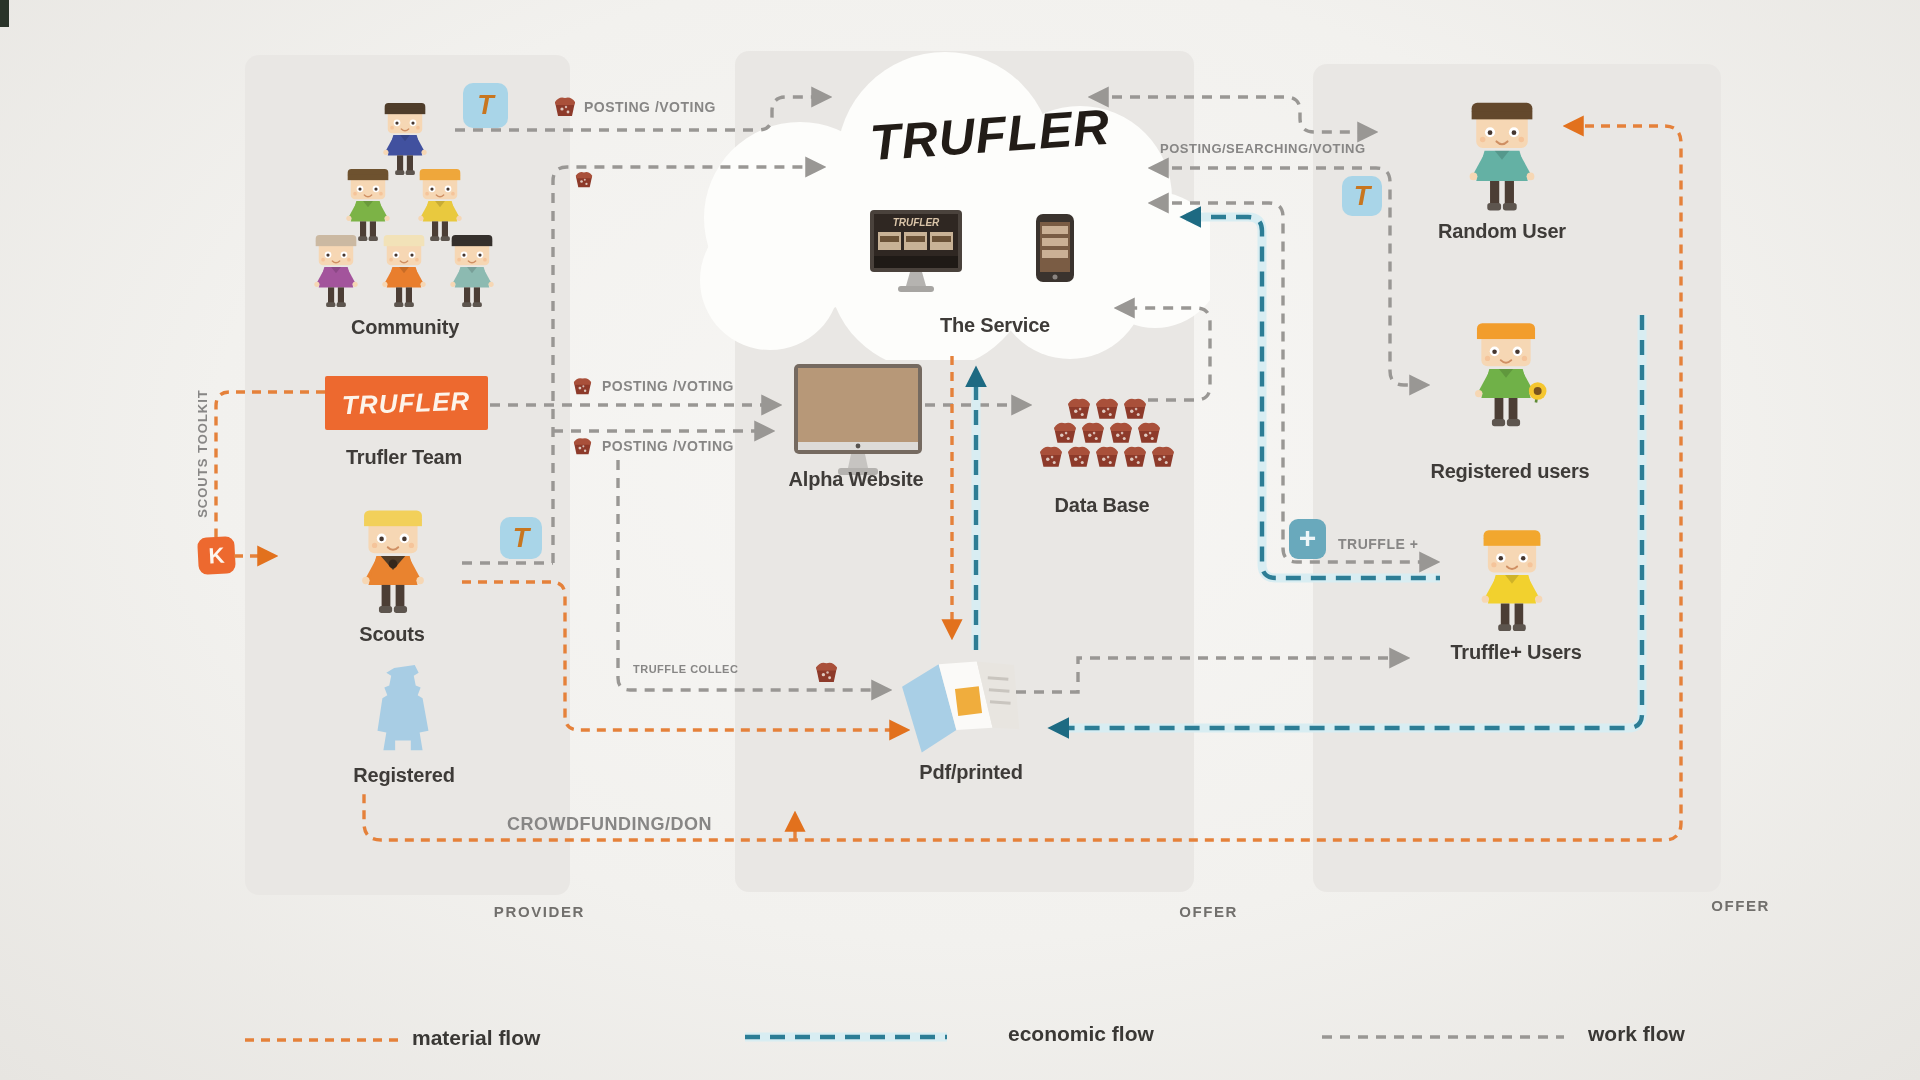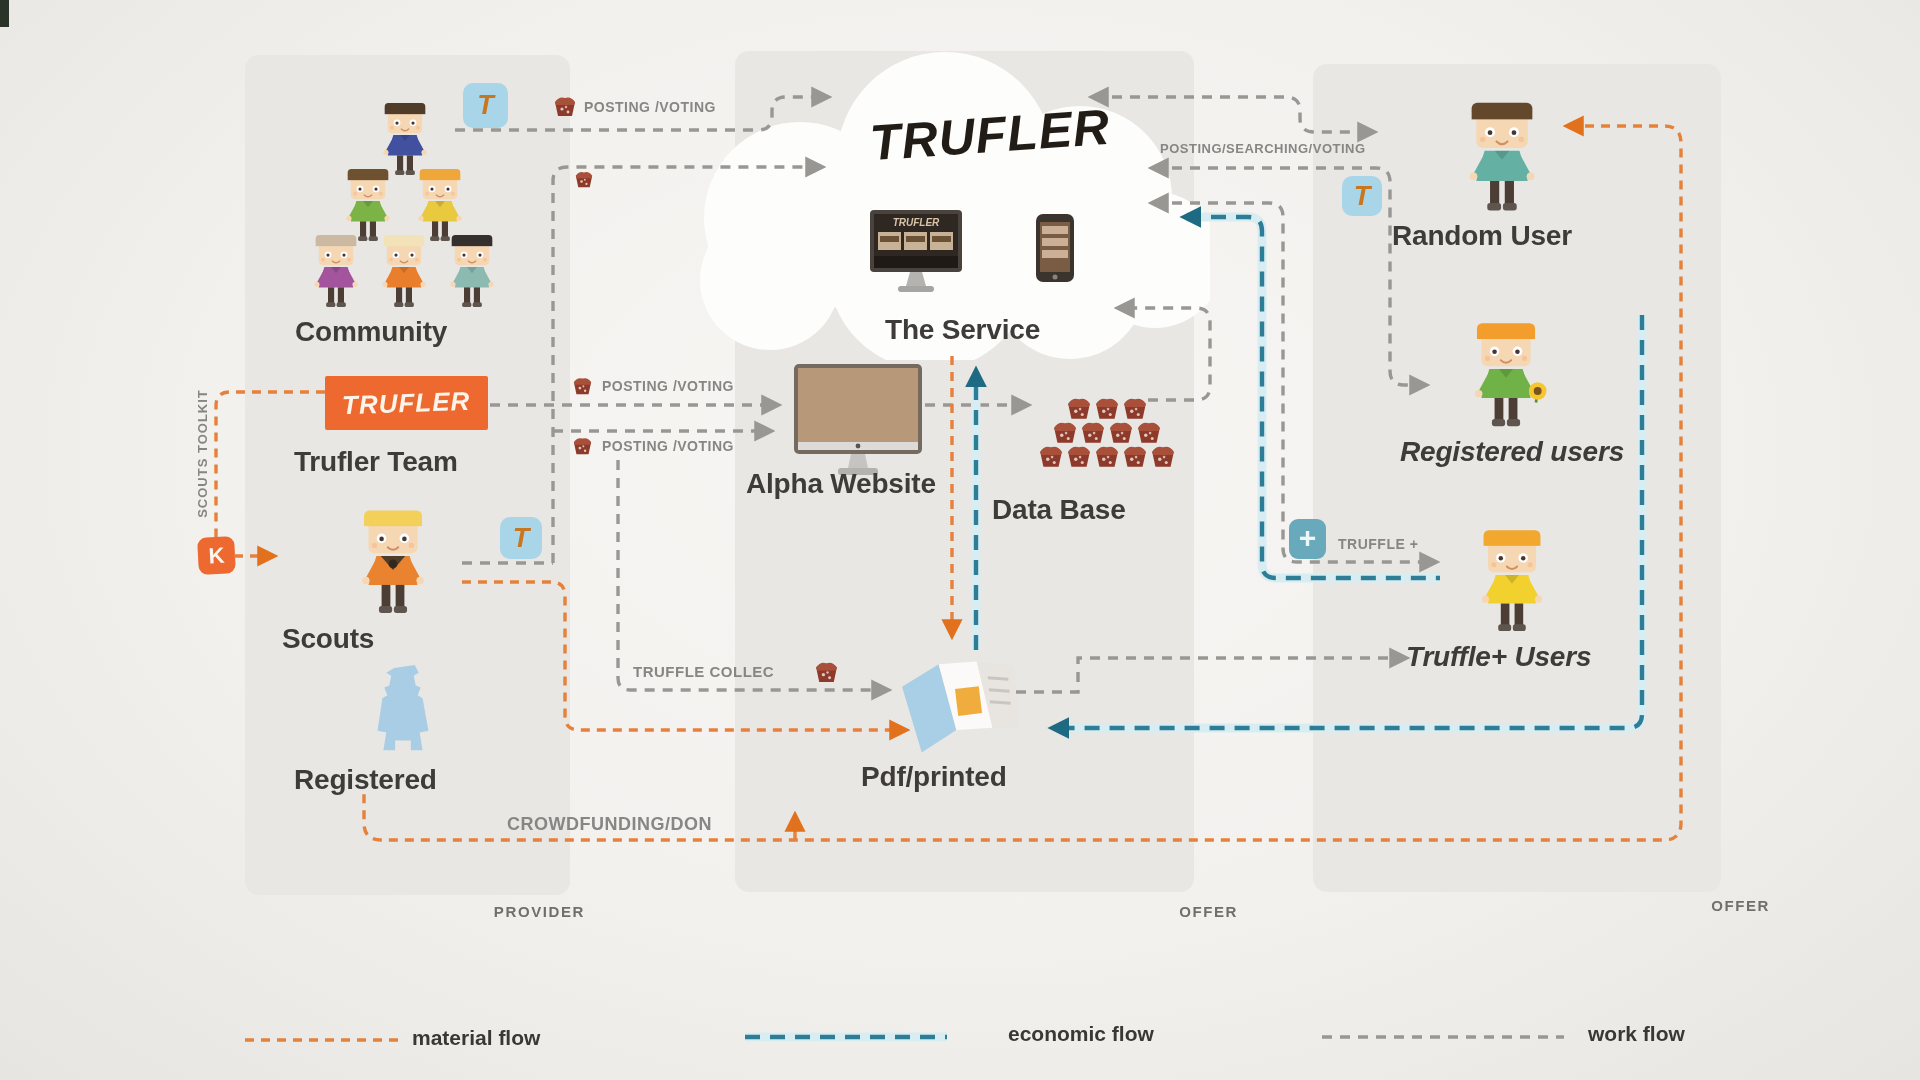--- a/index.html
+++ b/index.html
@@ -2,22 +2,22 @@
 <html style="--background: #f2f1ee; --panel: #e9e7e4; --material: #e5813a; --material-arrow: #e2711d; --economic: #2c7d95; --economic-halo: #d8edf2; --work: #999794; --brand-orange: #ed692f; --icon-blue: #a9d5e8; --icon-teal: #69a9bc; --truffle-brown: #8d3a2a; --heading: #3e3b38; --annotation: #878685;"><head>
 <meta charset="utf-8">
 <style>
   html,body{margin:0;padding:0;}
   body{
     width:1920px;height:1080px;position:relative;overflow:hidden;
     background:radial-gradient(ellipse at 50% 42%, #f7f6f4 0%, #f2f1ee 55%, #e7e5e1 100%);
     font-family:"Liberation Sans", sans-serif;
   }
   .panel{position:absolute;background:var(--panel,#e9e7e4);border-radius:14px;}
-  .node-label{position:absolute;width:220px;text-align:left;font-weight:bold;
-    font-size:28px;color:var(--heading,#3e3b38);white-space:nowrap;letter-spacing:-0.2px;}
+  .node-label{position:absolute;width:220px;text-align:center;font-weight:bold;
+    font-size:20px;color:var(--heading,#3e3b38);white-space:nowrap;letter-spacing:-0.2px;}
   .ann{position:absolute;font-weight:bold;font-size:14px;color:var(--annotation,#878685);
     letter-spacing:.5px;white-space:nowrap;}
   .col-label{position:absolute;width:160px;text-align:right;font-weight:bold;font-size:15px;
     color:#716f6c;letter-spacing:1.6px;}
   .legend-label{position:absolute;font-weight:bold;font-size:21px;color:#3a3835;white-space:nowrap;}
   .badge{position:absolute;display:flex;align-items:center;justify-content:center;
     border-radius:10px;font-weight:900;}
   .badge.t{background:var(--icon-blue,#a9d5e8);color:#c8761f;font-size:27px;font-style:italic;}
   .badge.k{background:var(--brand-orange,#ed692f);color:#fdf6ef;font-size:22px;transform:rotate(-3deg);}
   .badge.plus{background:var(--icon-teal,#69a9bc);color:#eef6f8;font-size:30px;padding-bottom:3px;}
@@ -266,29 +266,29 @@
 
 <div class="node-label z40" style="left:295px;top:316px;">Community</div>
 <div class="node-label z40" style="left:294px;top:446px;">Trufler Team</div>
 <div class="node-label z40" style="left:282px;top:623px;">Scouts</div>
 <div class="node-label z40" style="left:294px;top:764px;">Registered</div>
 <div class="node-label z40" style="left:885px;top:314px;">The Service</div>
 <div class="node-label z40" style="left:746px;top:468px;">Alpha Website</div>
 <div class="node-label z40" style="left:992px;top:494px;">Data Base</div>
 <div class="node-label z40" style="left:861px;top:761px;">Pdf/printed</div>
 <div class="node-label z40" style="left:1392px;top:220px;">Random User</div>
-<div class="node-label z40" style="left:1400px;top:436px;font-style:italic;">Registered users</div>
-<div class="node-label z40" style="left:1406px;top:641px;font-style:italic;">Truffle+ Users</div>
+<div class="node-label z40" style="left:1400px;top:460px;">Registered users</div>
+<div class="node-label z40" style="left:1406px;top:641px;">Truffle+ Users</div>
 
 <div class="ann z40" style="left:584px;top:99px;">POSTING /VOTING</div>
 <div class="ann z40" style="left:1160px;top:141px;font-size:13px;">POSTING/SEARCHING/VOTING</div>
 <div class="ann z40" style="left:602px;top:378px;">POSTING /VOTING</div>
 <div class="ann z40" style="left:602px;top:438px;">POSTING /VOTING</div>
 <div class="ann z40" style="left:1338px;top:536px;">TRUFFLE +</div>
-<div class="ann z40" style="left:633px;top:663px;font-size:15px;">TRUFFLE COLLEC</div>
+<div class="ann z40" style="left:633px;top:663px;font-size:11px;">TRUFFLE COLLEC</div>
 <div class="ann z40" style="left:507px;top:814px;font-size:18px;">CROWDFUNDING/DON</div>
 <div class="ann z40" style="left:132px;top:446px;width:140px;text-align:center;transform:rotate(-90deg);font-size:13px;letter-spacing:1px;">SCOUTS TOOLKIT</div>
 
 <div class="col-label z40" style="left:425px;top:903px;">PROVIDER</div>
 <div class="col-label z40" style="left:1078px;top:903px;">OFFER</div>
 <div class="col-label z40" style="left:1610px;top:897px;">OFFER</div>
 
 <div class="legend-label z40" style="left:412px;top:1026px;">material flow</div>
 <div class="legend-label z40" style="left:1008px;top:1022px;">economic flow</div>
 <div class="legend-label z40" style="left:1588px;top:1022px;">work flow</div>

